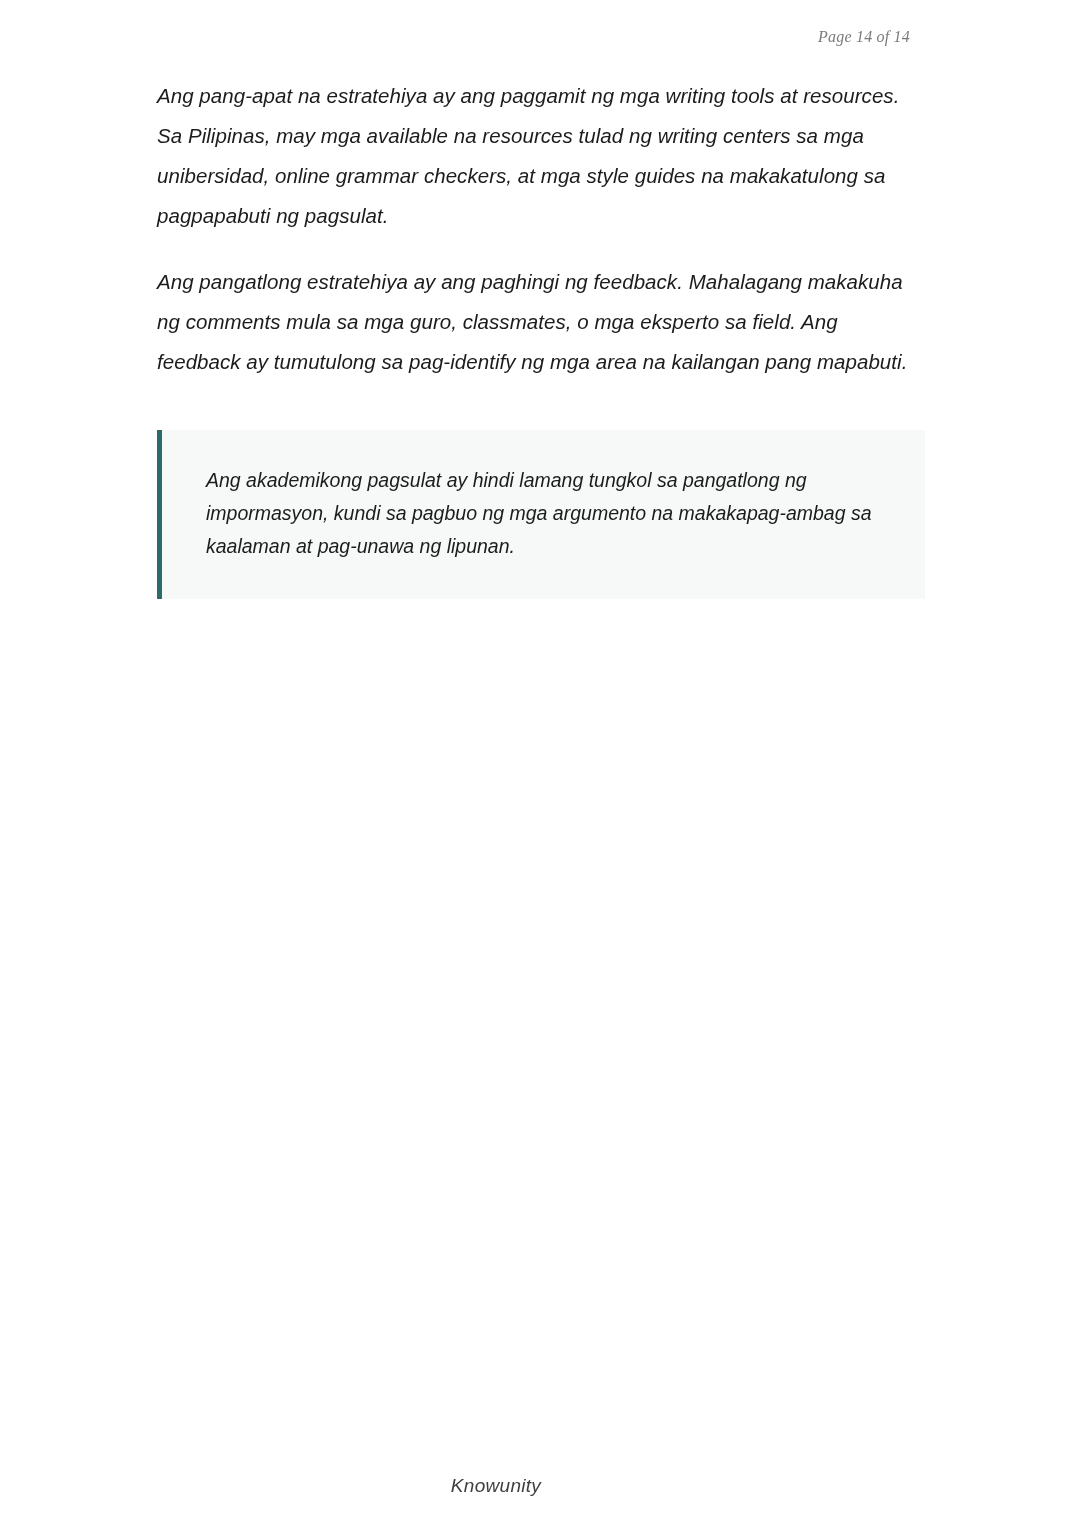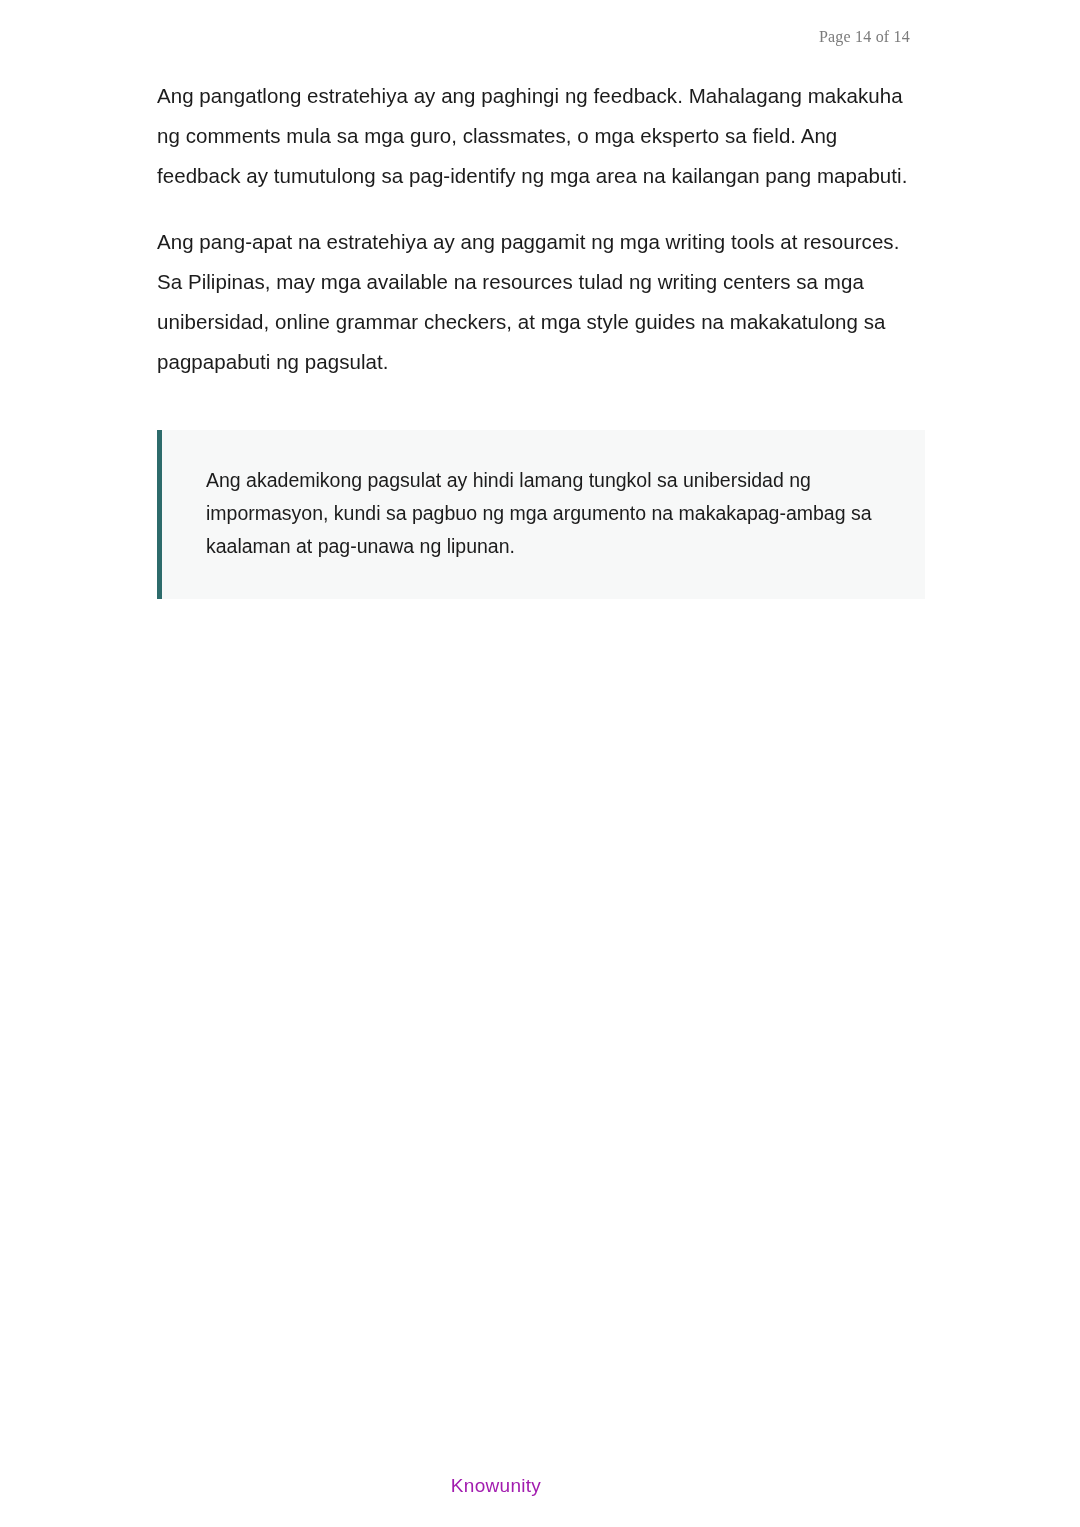--- a/index.html
+++ b/index.html
@@ -8,20 +8,21 @@
     background: #ffffff;
   }
   .page {
     position: relative;
     width: 992px;
     height: 1527px;
     background: #ffffff;
     font-family: "Liberation Sans", sans-serif;
     box-sizing: border-box;
     overflow: hidden;
+    font-style: italic;
   }
   .page-header {
     position: absolute;
     top: 28px;
     right: 82px;
     font-family: "Liberation Serif", serif;
     font-size: 16px;
     color: #7b7b7b;
     letter-spacing: 0.2px;
   }
@@ -55,39 +56,39 @@
     color: #1c1c1c;
     margin: 0;
   }
   .footer-brand {
     position: absolute;
     bottom: 30px;
     left: 0;
     width: 100%;
     text-align: center;
     font-size: 19px;
-    color: #a21caf;
+    color: #404040;
     letter-spacing: 0.3px;
   }
 </style>
 </head>
 <body>
 
 <div class="page">
 
   <div class="page-header">Page 14 of 14</div>
 
   <div class="content">
 
 
+    <p class="para">Ang pang-apat na estratehiya ay ang paggamit ng mga writing tools at resources. Sa Pilipinas, may mga available na resources tulad ng writing centers sa mga unibersidad, online grammar checkers, at mga style guides na makakatulong sa pagpapabuti ng pagsulat.</p>
+
     <p class="para">Ang pangatlong estratehiya ay ang paghingi ng feedback. Mahalagang makakuha ng comments mula sa mga guro, classmates, o mga eksperto sa field. Ang feedback ay tumutulong sa pag-identify ng mga area na kailangan pang mapabuti.</p>
 
-    <p class="para">Ang pang-apat na estratehiya ay ang paggamit ng mga writing tools at resources. Sa Pilipinas, may mga available na resources tulad ng writing centers sa mga unibersidad, online grammar checkers, at mga style guides na makakatulong sa pagpapabuti ng pagsulat.</p>
-
     <div class="quote-block">
-      <p class="quote-text">Ang akademikong pagsulat ay hindi lamang tungkol sa unibersidad ng impormasyon, kundi sa pagbuo ng mga argumento na makakapag-ambag sa kaalaman at pag-unawa ng lipunan.</p>
+      <p class="quote-text">Ang akademikong pagsulat ay hindi lamang tungkol sa pangatlong ng impormasyon, kundi sa pagbuo ng mga argumento na makakapag-ambag sa kaalaman at pag-unawa ng lipunan.</p>
     </div>
 
   </div>
 
   <div class="footer-brand">Knowunity</div>
 
 </div>
 
 </body></html>

